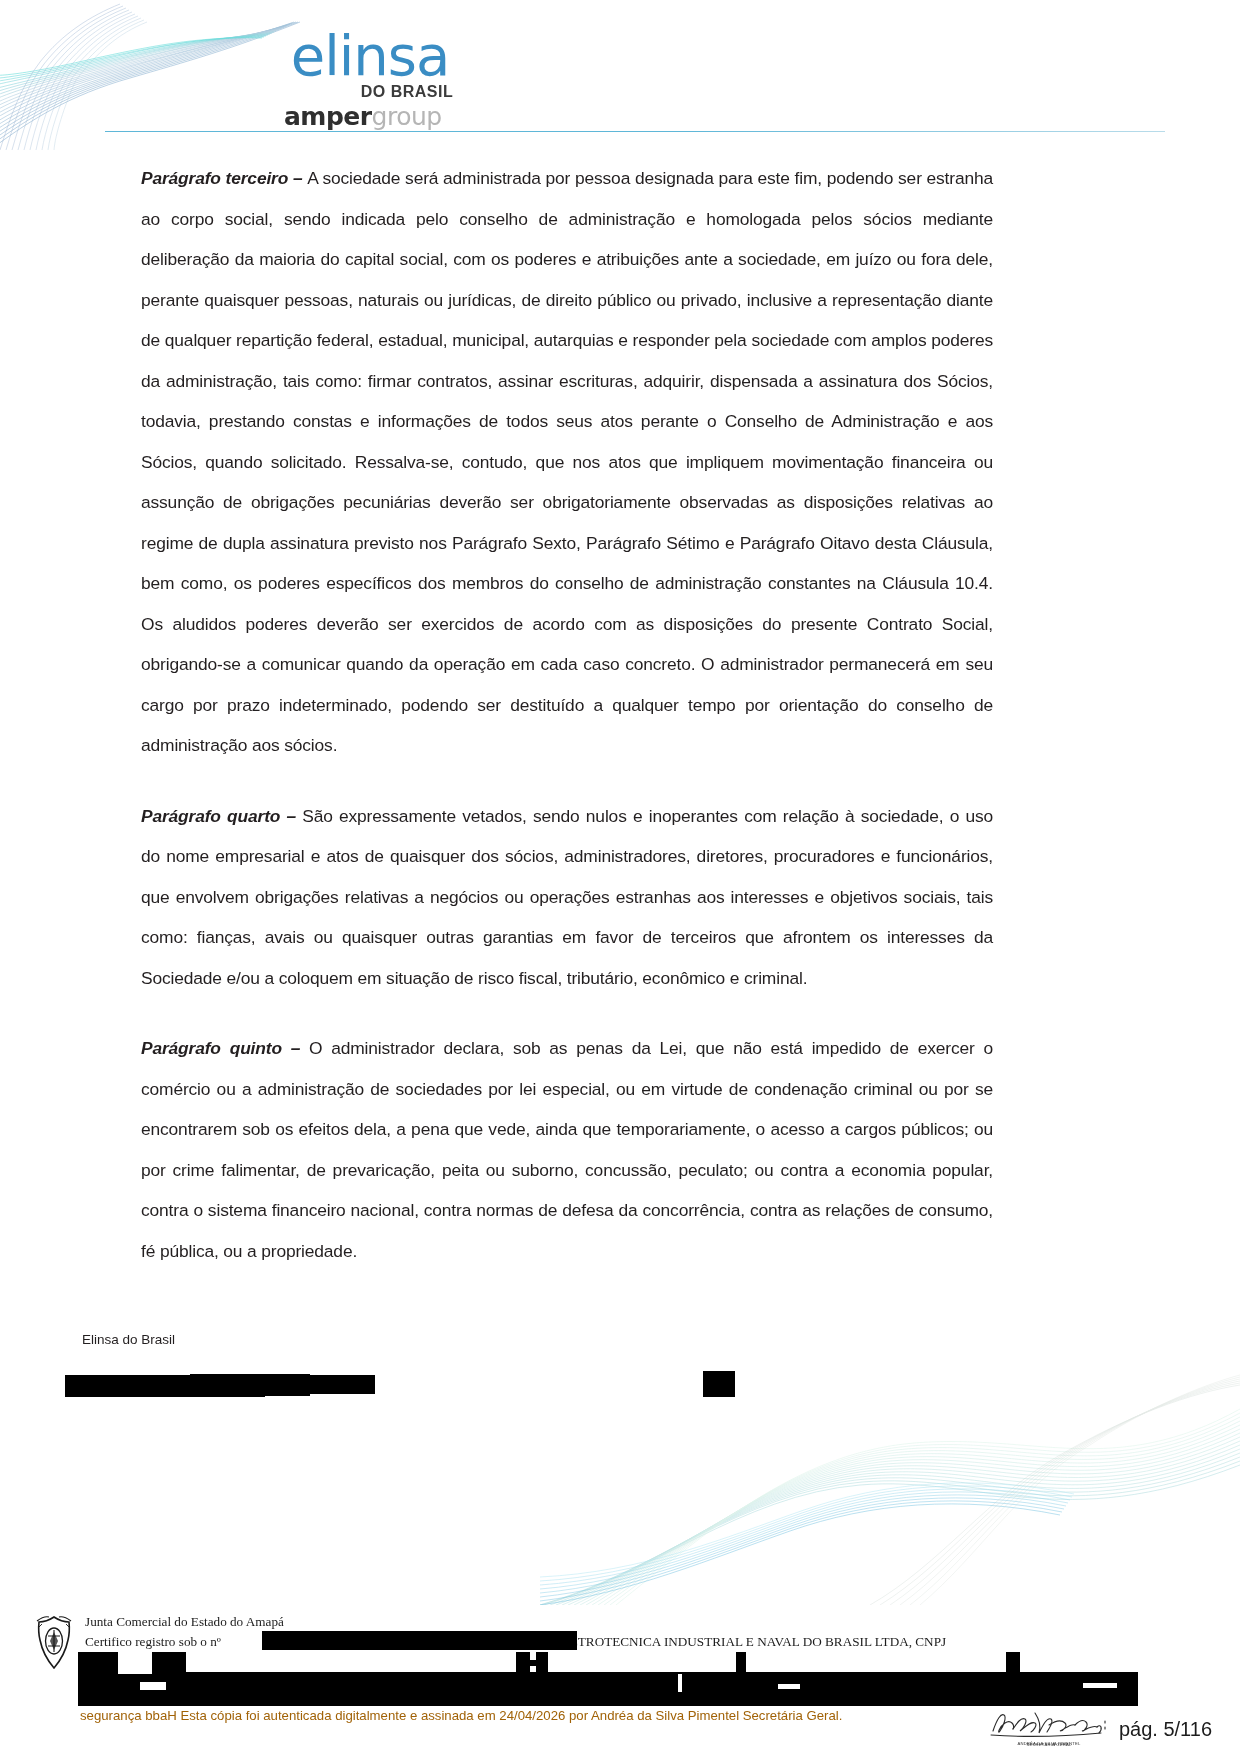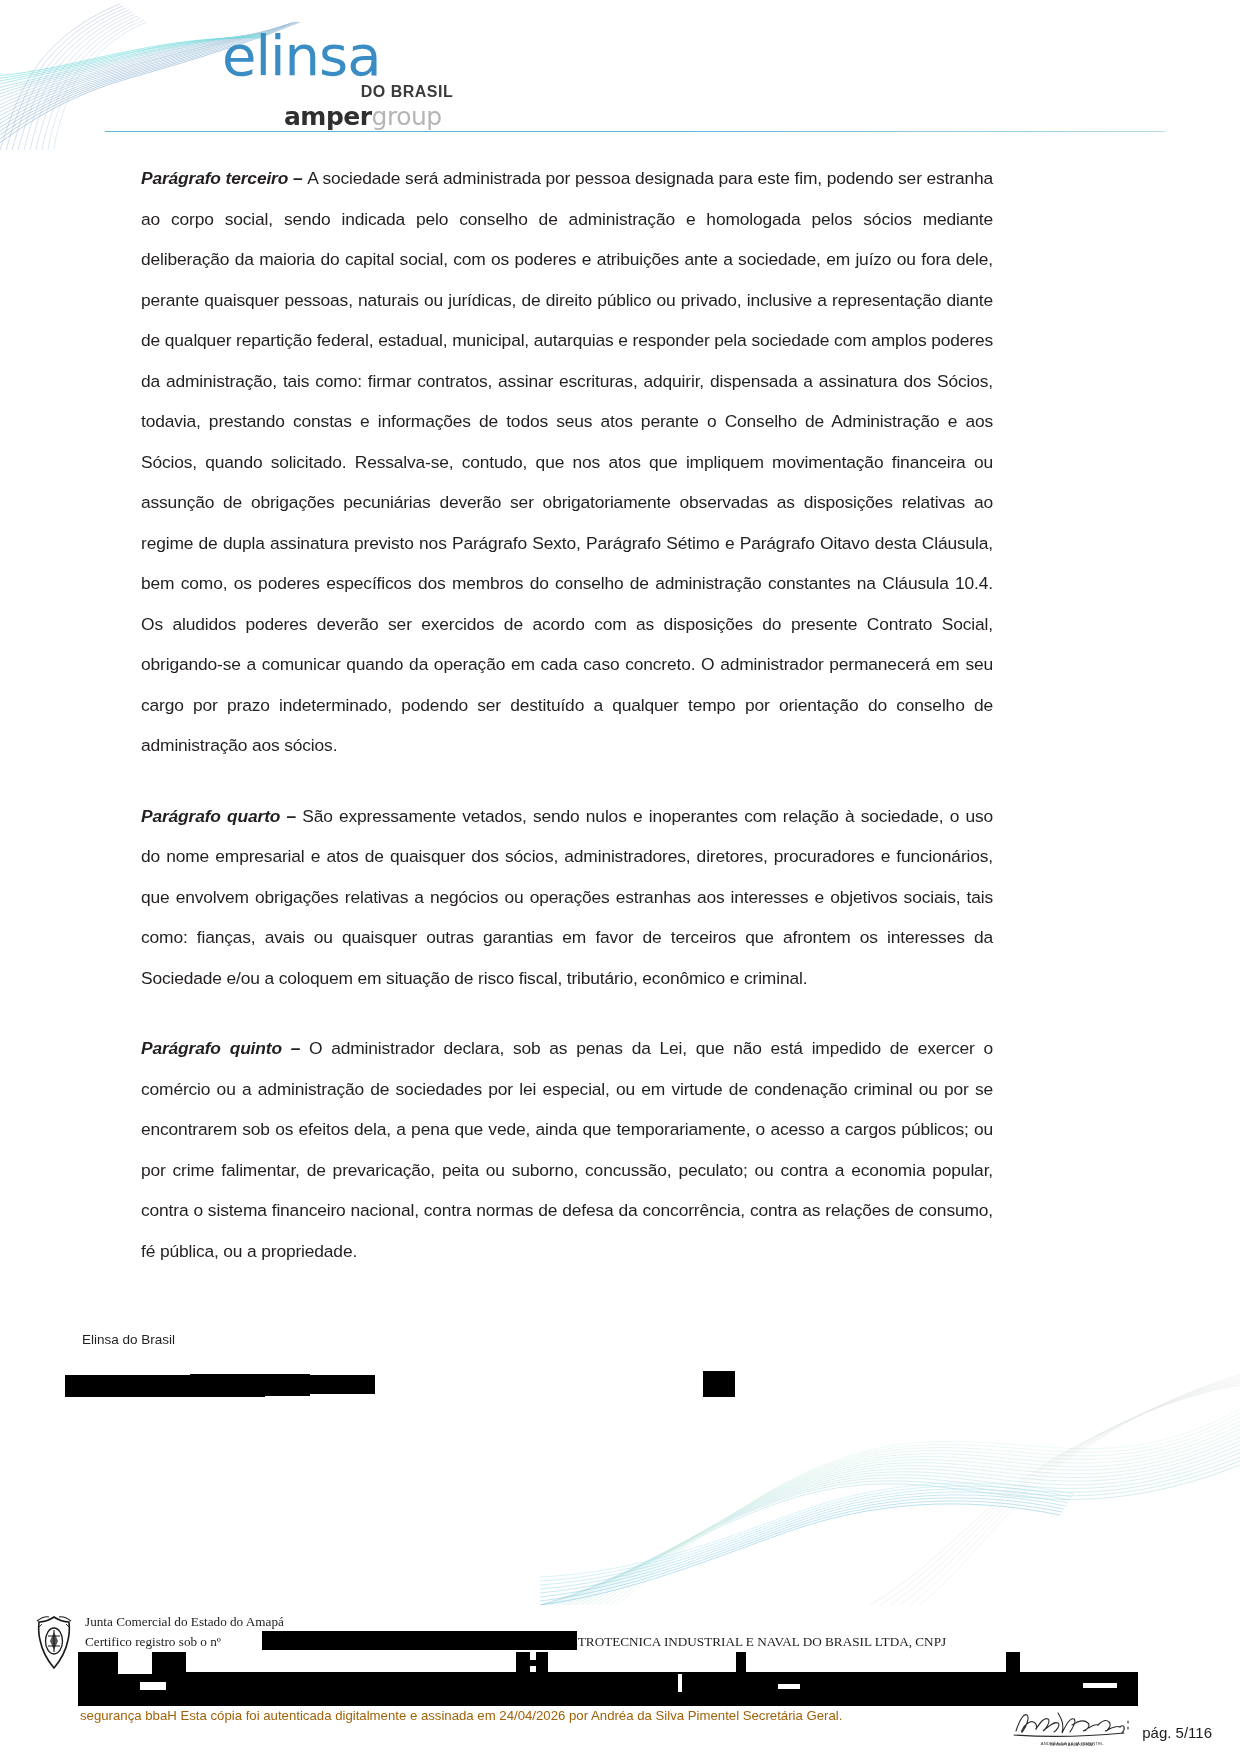--- a/index.html
+++ b/index.html
@@ -43,21 +43,21 @@
     width: 300px;
     text-align: center;
   }
   .logo-elinsa {
     font-family: "DejaVu Sans", sans-serif;
     font-size: 56px;
     line-height: 56px;
     letter-spacing: -1px;
     color: #3a8dc4;
     font-weight: 400;
-    text-align: left;
+    text-align: center;
     padding-left: 4px;
   }
   .logo-dobrasil {
     font-family: "Liberation Sans", sans-serif;
     font-size: 16px;
     line-height: 24px;
     font-weight: 700;
     letter-spacing: 0.5px;
     color: #3b3b3b;
     text-align: center;
@@ -233,21 +233,21 @@
     font-family: "Liberation Sans", sans-serif;
     font-size: 4.2px;
     line-height: 5px;
     color: #333;
     text-align: center;
     letter-spacing: 0.2px;
     margin-top: -4px;
   }
   .page-num {
     font-family: "Liberation Sans", sans-serif;
-    font-size: 15px;
+    font-size: 20px;
     color: #1c1c1c;
     padding-bottom: 6px;
   }
 </style>
 </head>
 <body>
 
 <div class="page">
 
   <div class="header">

